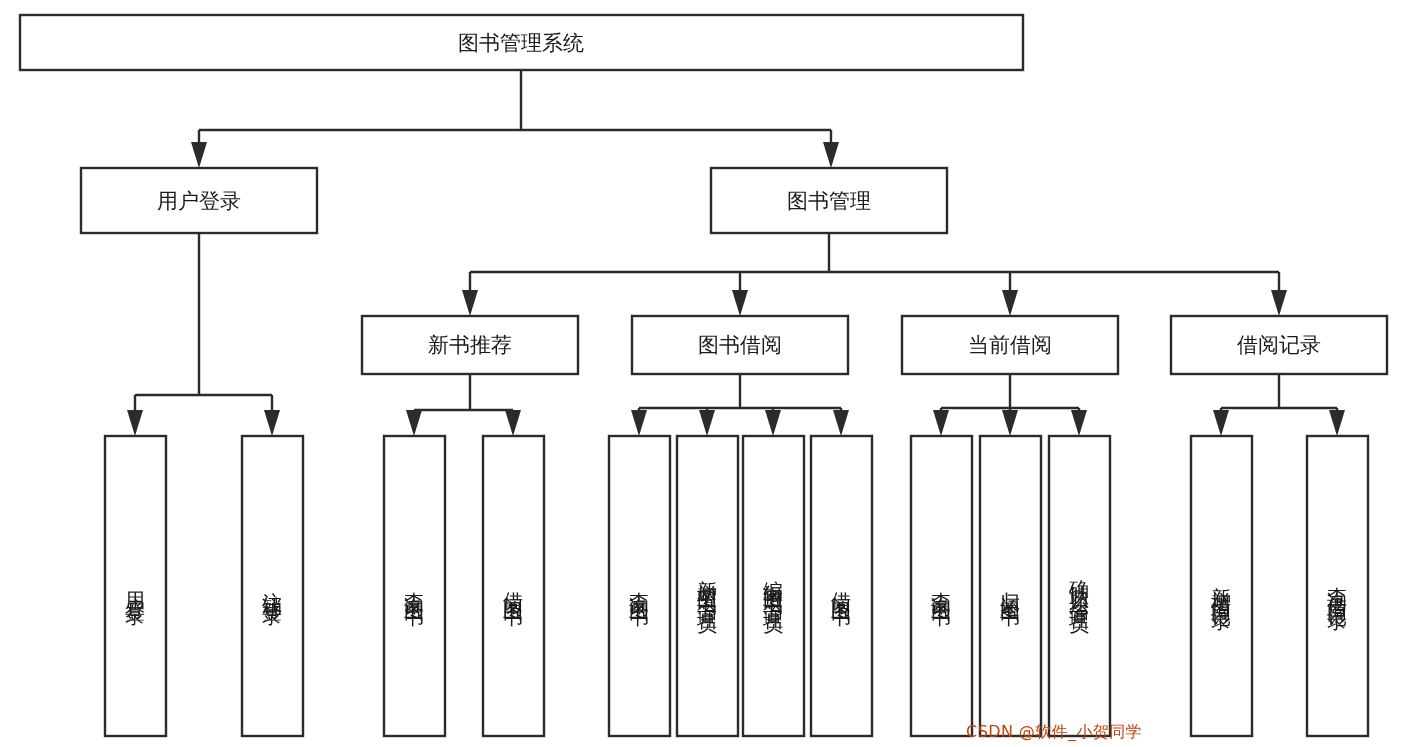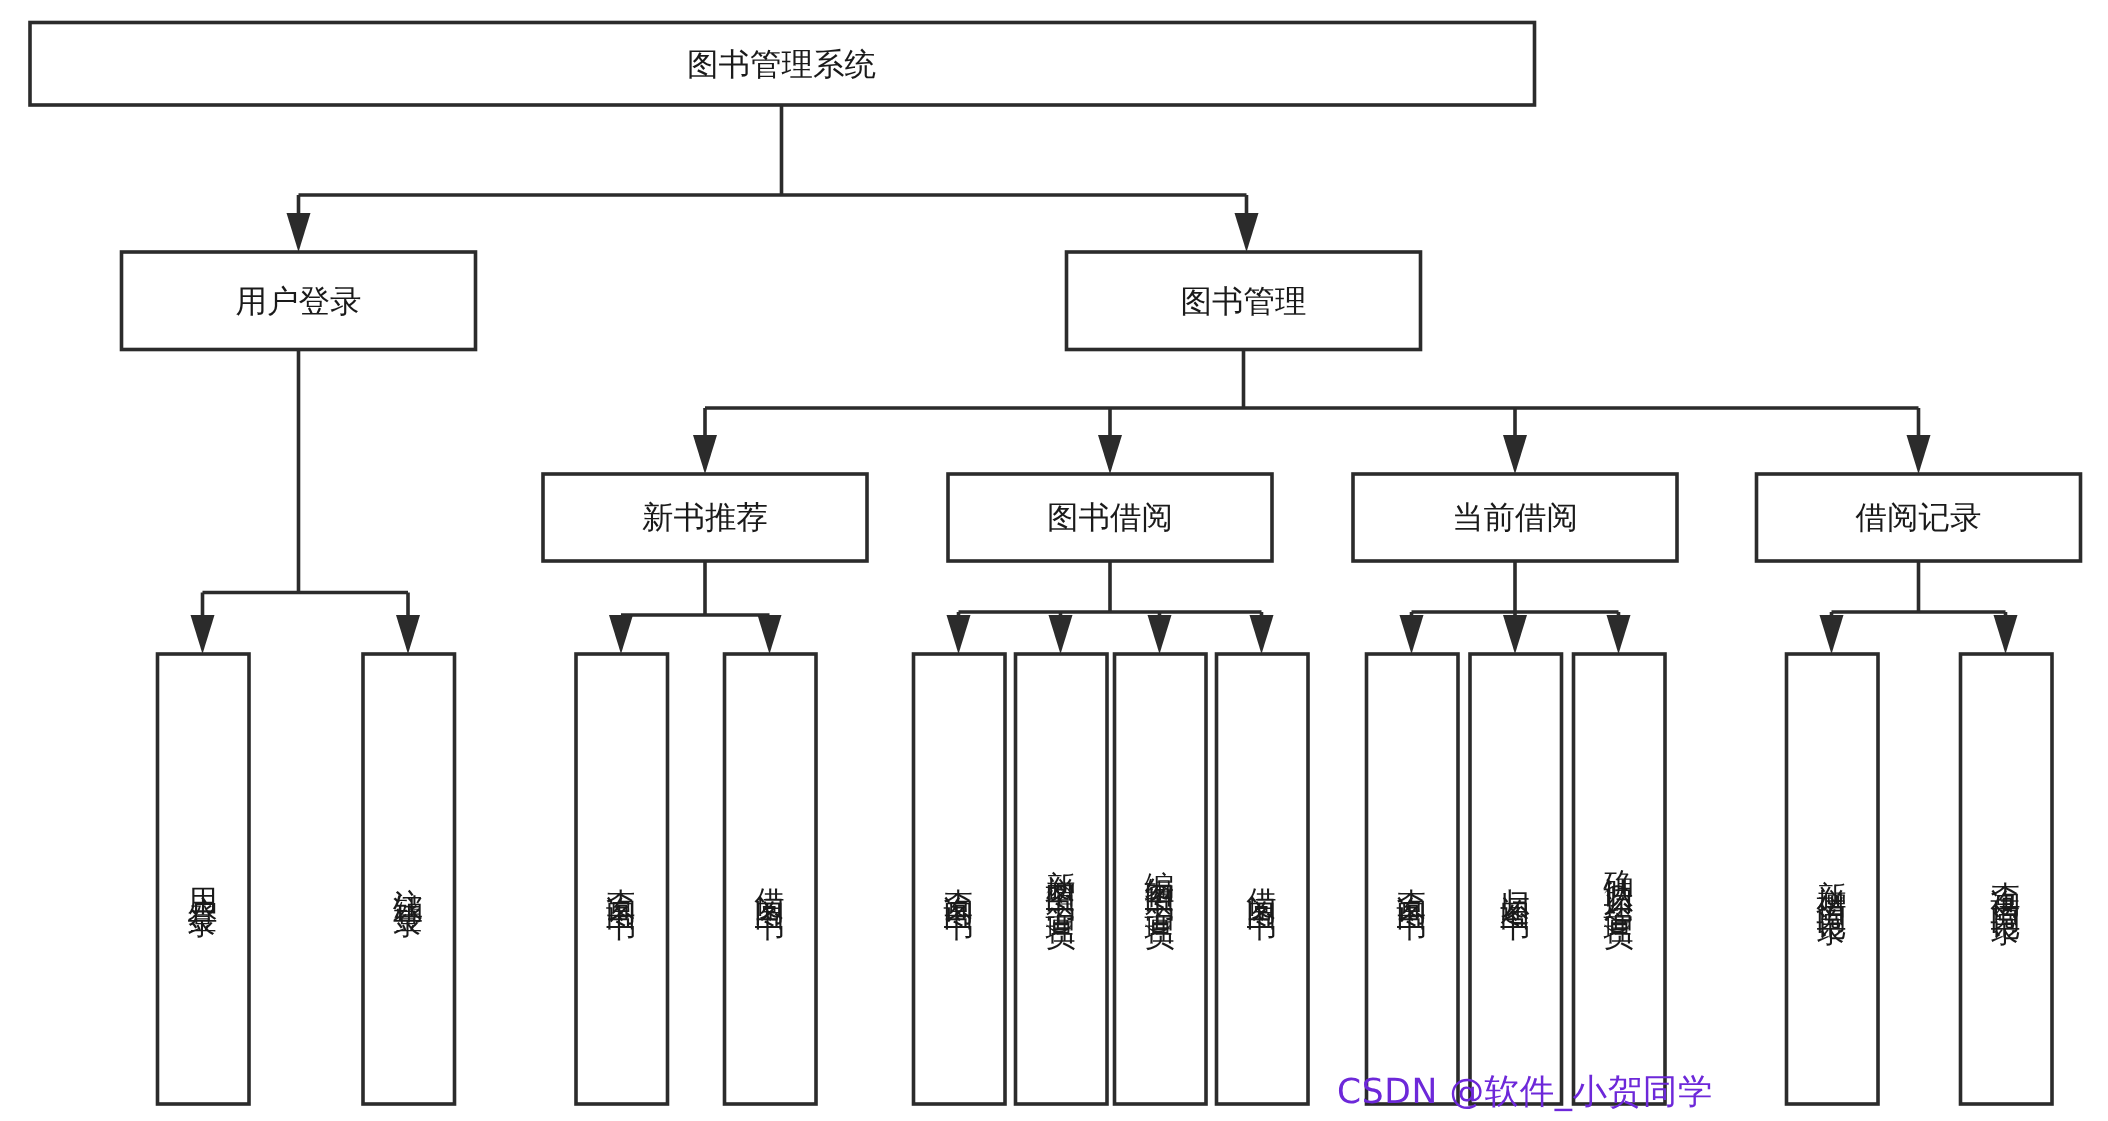--- a/index.html
+++ b/index.html
@@ -48,22 +48,22 @@
     font-size: 21px;
     fill: #1a1a1a;
     text-anchor: middle;
     dominant-baseline: middle;
   }
   .watermark {
     position: absolute;
     right: 8px;
     bottom: 4px;
     font-family: "DejaVu Sans", "Liberation Sans", sans-serif;
-    font-size: 23px;
-    color: #6d28d9;
+    font-size: 16px;
+    color: #c2410c;
     letter-spacing: 0.4px;
     user-select: none;
     pointer-events: none;
   }
 </style>
 </head>
 <body>
 
 <div id="diagram-root">
 

